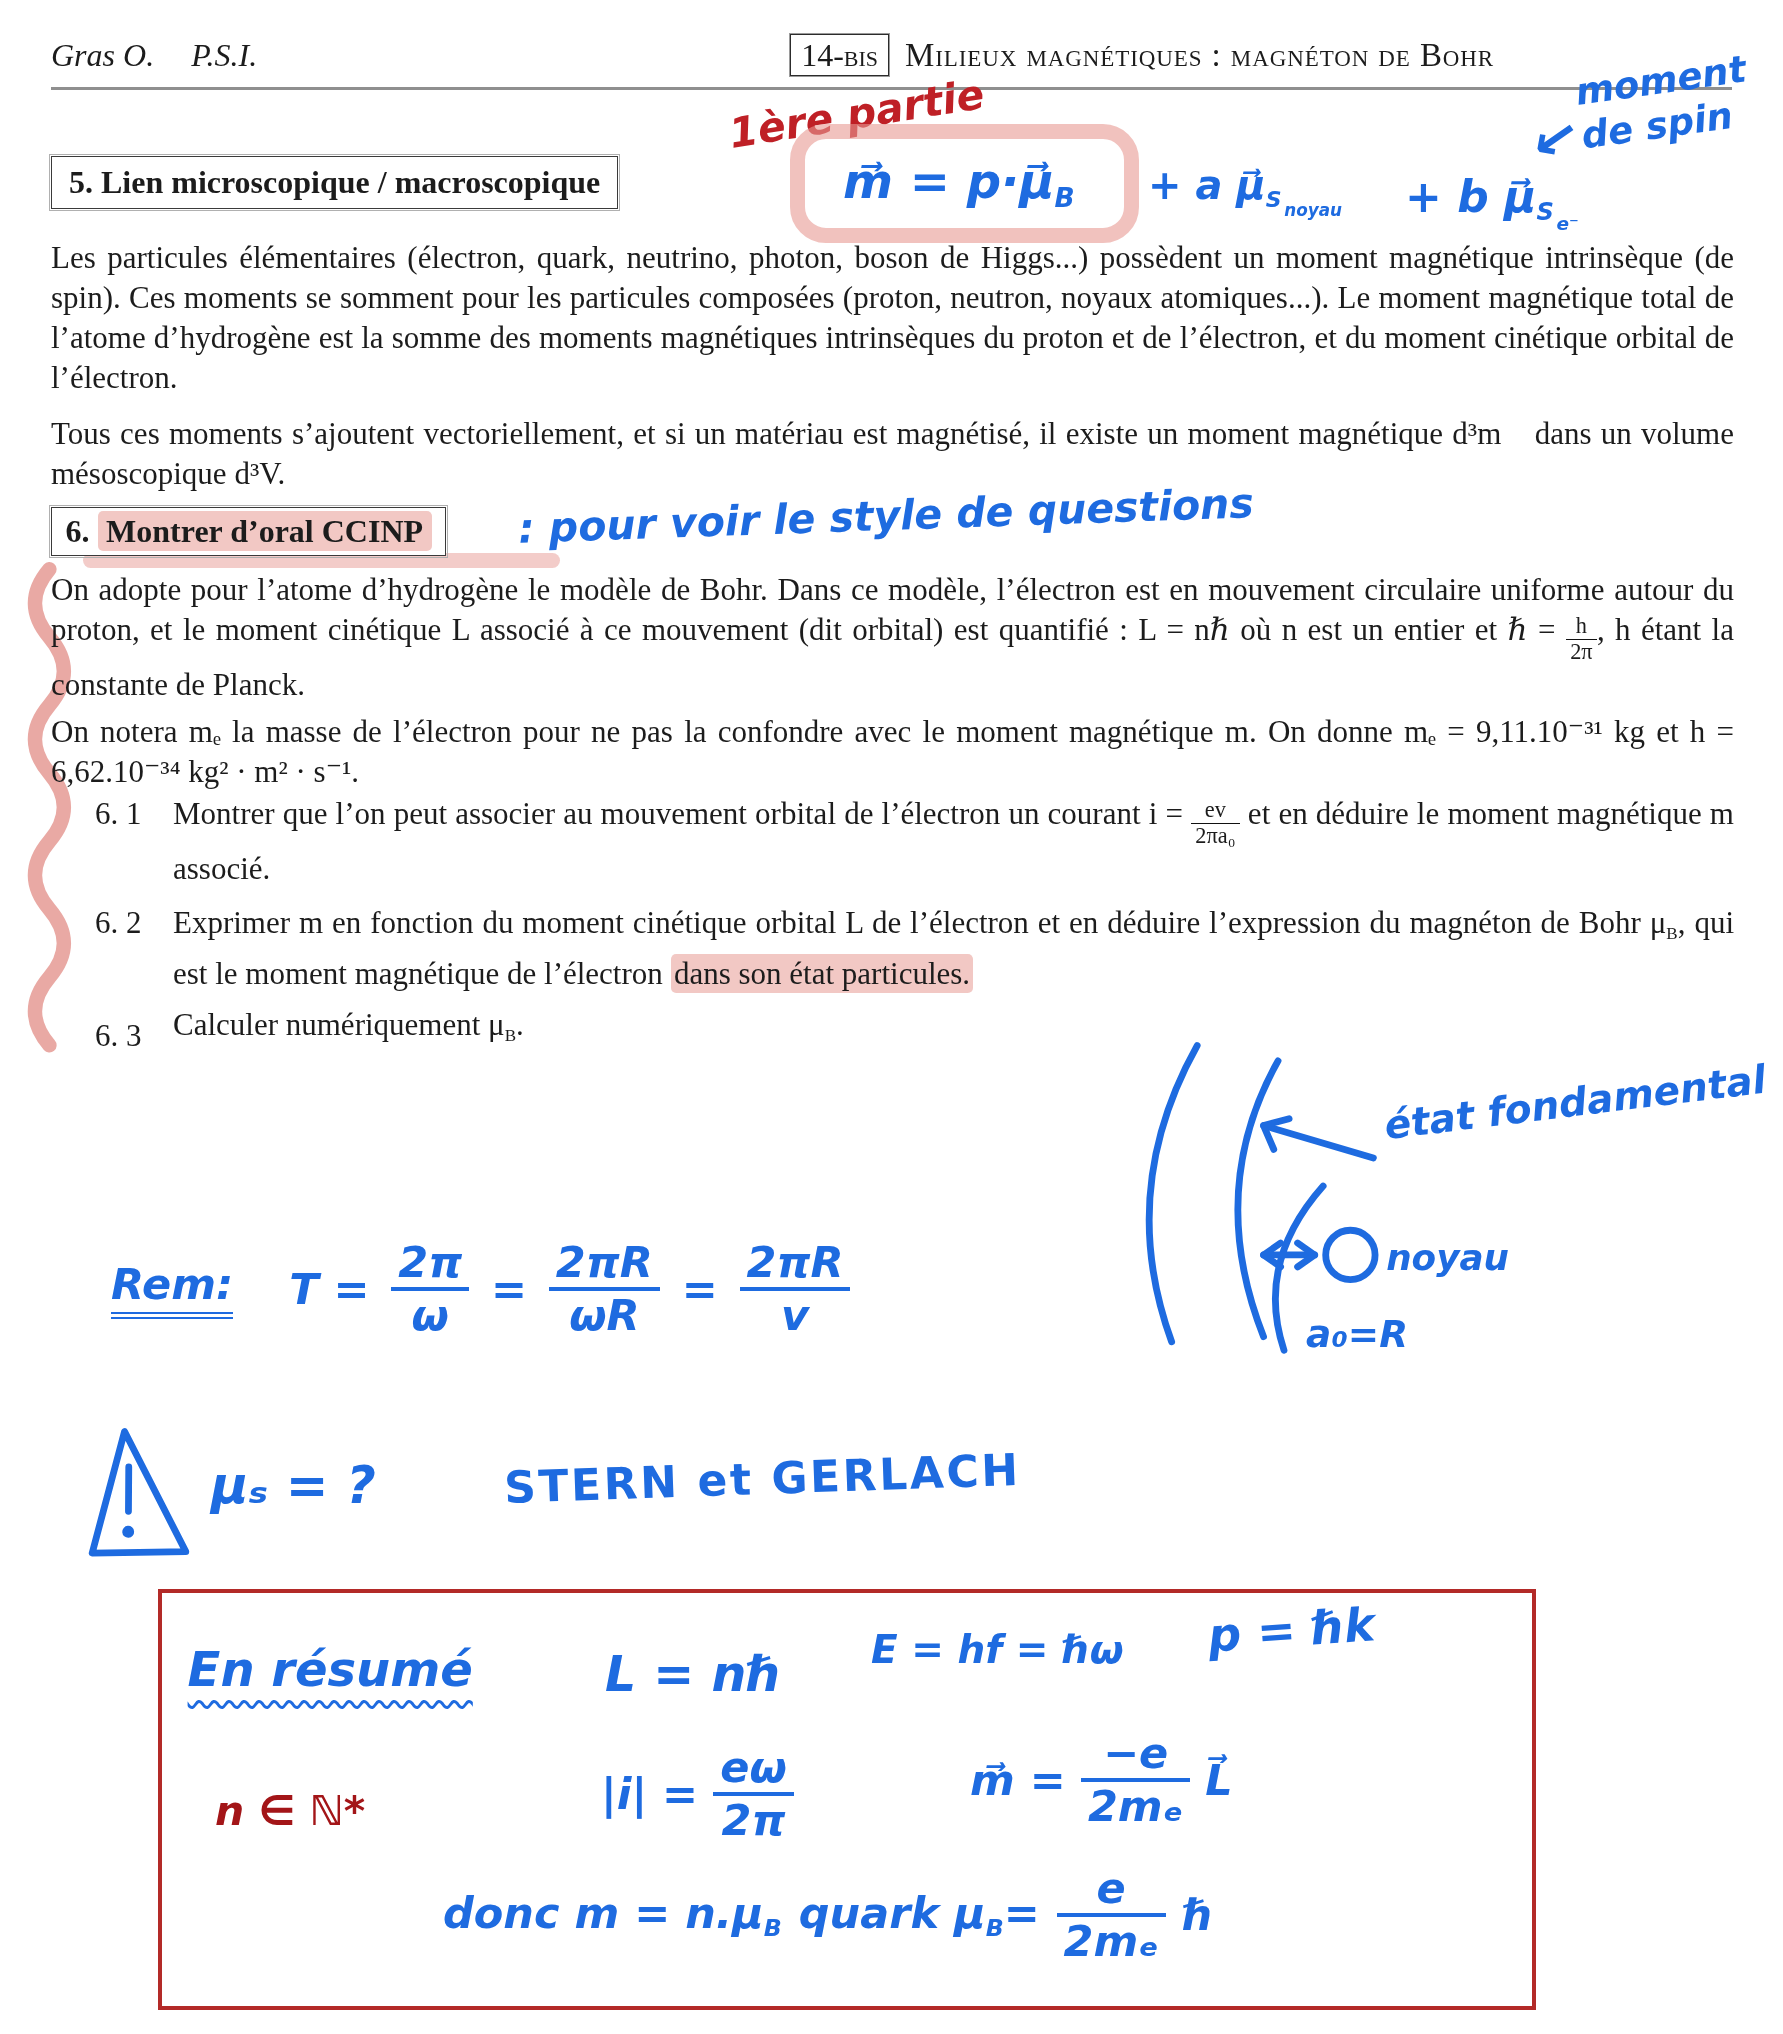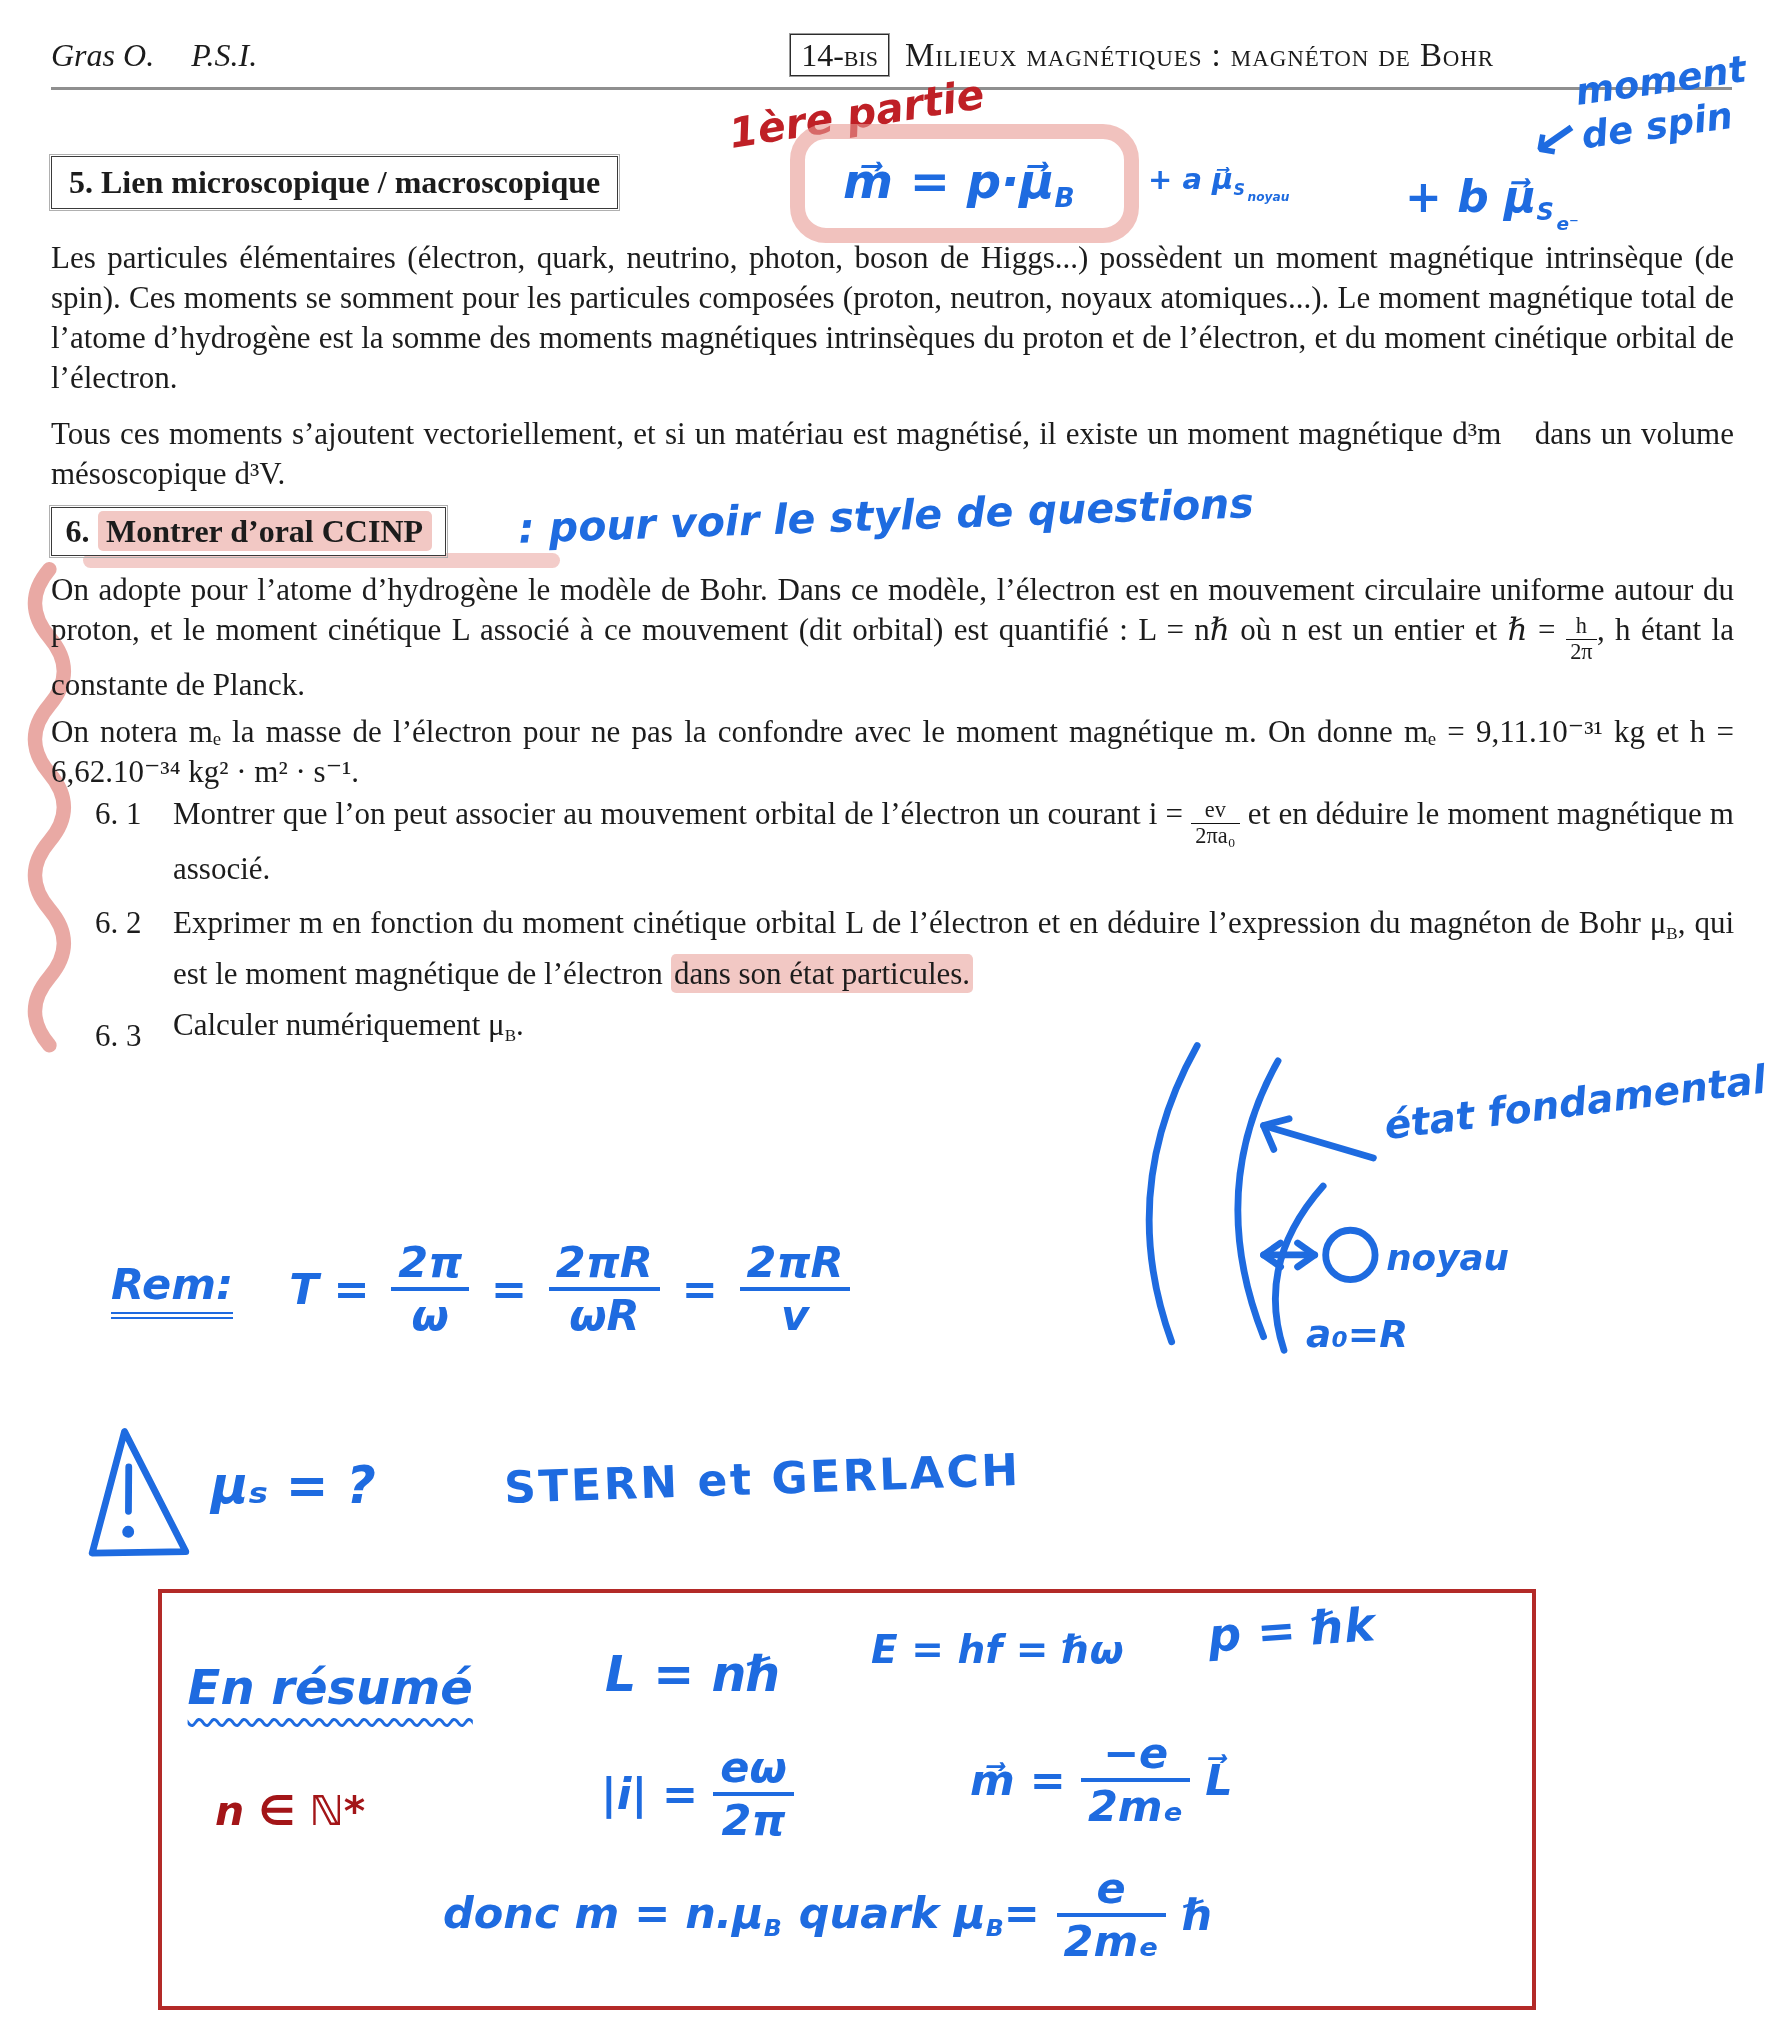--- a/index.html
+++ b/index.html
@@ -48,21 +48,21 @@
   <div class="abs smallcaps" style="left:905px;top:22px;font-size:33px;letter-spacing:0.9px;">Milieux magnétiques : magnéton de Bohr</div>
   <div class="abs" style="left:51px;top:72px;width:1681px;border-top:3.4px solid var(--rule);"></div>
 
   <div class="abs hw red" style="left:728px;top:75px;font-size:41px;transform:rotate(-9deg);">1ère partie</div>
 
   <div class="abs" style="left:790px;top:109px;width:349px;height:119px;border:15.3px solid rgba(232,154,147,0.6);border-radius:36px;"></div>
 
   <div class="abs hw blue" style="left:843px;top:138px;font-size:48px;">
     <span>m⃗ = p·μ⃗</span><sub class="s1">B</sub>
   </div>
-  <div class="abs hw blue" style="left:1148px;top:147px;font-size:29px;">
+  <div class="abs hw blue" style="left:1148px;top:147px;font-size:40px;">
     <span>+ a μ⃗</span><sub class="s1">S</sub><sub class="s2">noyau</sub>
   </div>
   <div class="abs hw blue" style="left:1405px;top:156px;font-size:44px;">
     <span>+ b μ⃗</span><sub class="s1">S</sub><sub class="s2">e⁻</sub>
   </div>
   <div class="abs hw blue" style="left:1532px;top:92px;font-size:55px;transform:rotate(10deg);">↙</div>
   <div class="abs hw blue" style="left:1578px;top:44px;font-size:37px;line-height:44px;transform:rotate(-8deg);">
     <div>moment</div>
     <div>de spin</div>
   </div>
@@ -149,21 +149,21 @@
 
   <svg class="abs" style="left:78px;top:1407px;transform:rotate(-4deg);" width="119" height="145" viewBox="0 0 140 170">
     <path d="M 60 10 L 12 150 L 122 156 Z" fill="none" stroke="var(--pen-blue)" stroke-width="8" stroke-linejoin="round" stroke-linecap="round"></path>
     <path d="M 62 52 L 58 104" fill="none" stroke="var(--pen-blue)" stroke-width="8" stroke-linecap="round"></path>
     <circle cx="56" cy="128" r="7" fill="var(--pen-blue)"></circle>
   </svg>
   <div class="abs hw blue" style="left:211px;top:1441px;font-size:51px;text-align:right;">μₛ = ?</div>
   <div class="abs hw blue" style="left:504px;top:1438px;font-size:44px;font-style:normal;letter-spacing:2.6px;transform:rotate(-2deg);">STERN et GERLACH</div>
 
   <div class="abs" style="left:158px;top:1574px;width:1378px;height:421px;border:4.3px solid var(--box-red);">
-    <div class="abs hw blue wavy-ul" style="left:25.6px;top:66px;font-size:48px;">En résumé</div>
+    <div class="abs hw blue wavy-ul" style="left:25.6px;top:48px;font-size:48px;">En résumé</div>
     <div class="abs hw darkred" style="left:53px;top:194px;font-size:41px;">n ∈ ℕ*</div>
 
     <div class="abs hw blue" style="left:443px;top:53px;font-size:49px;">L = nℏ</div>
     <div class="abs hw blue" style="left:709px;top:34px;font-size:39px;">E = hf = ℏω</div>
     <div class="abs hw blue" style="left:1046px;top:10.2px;font-size:46px;transform:rotate(-4deg);">p = ℏk</div>
 
     <div class="abs hw blue" style="left:439px;top:152px;font-size:43px;display:flex;align-items:center;gap:15.3px;">
       <span>|i| =</span>
       <span class="hfrac">
           <span class="n">eω</span>

